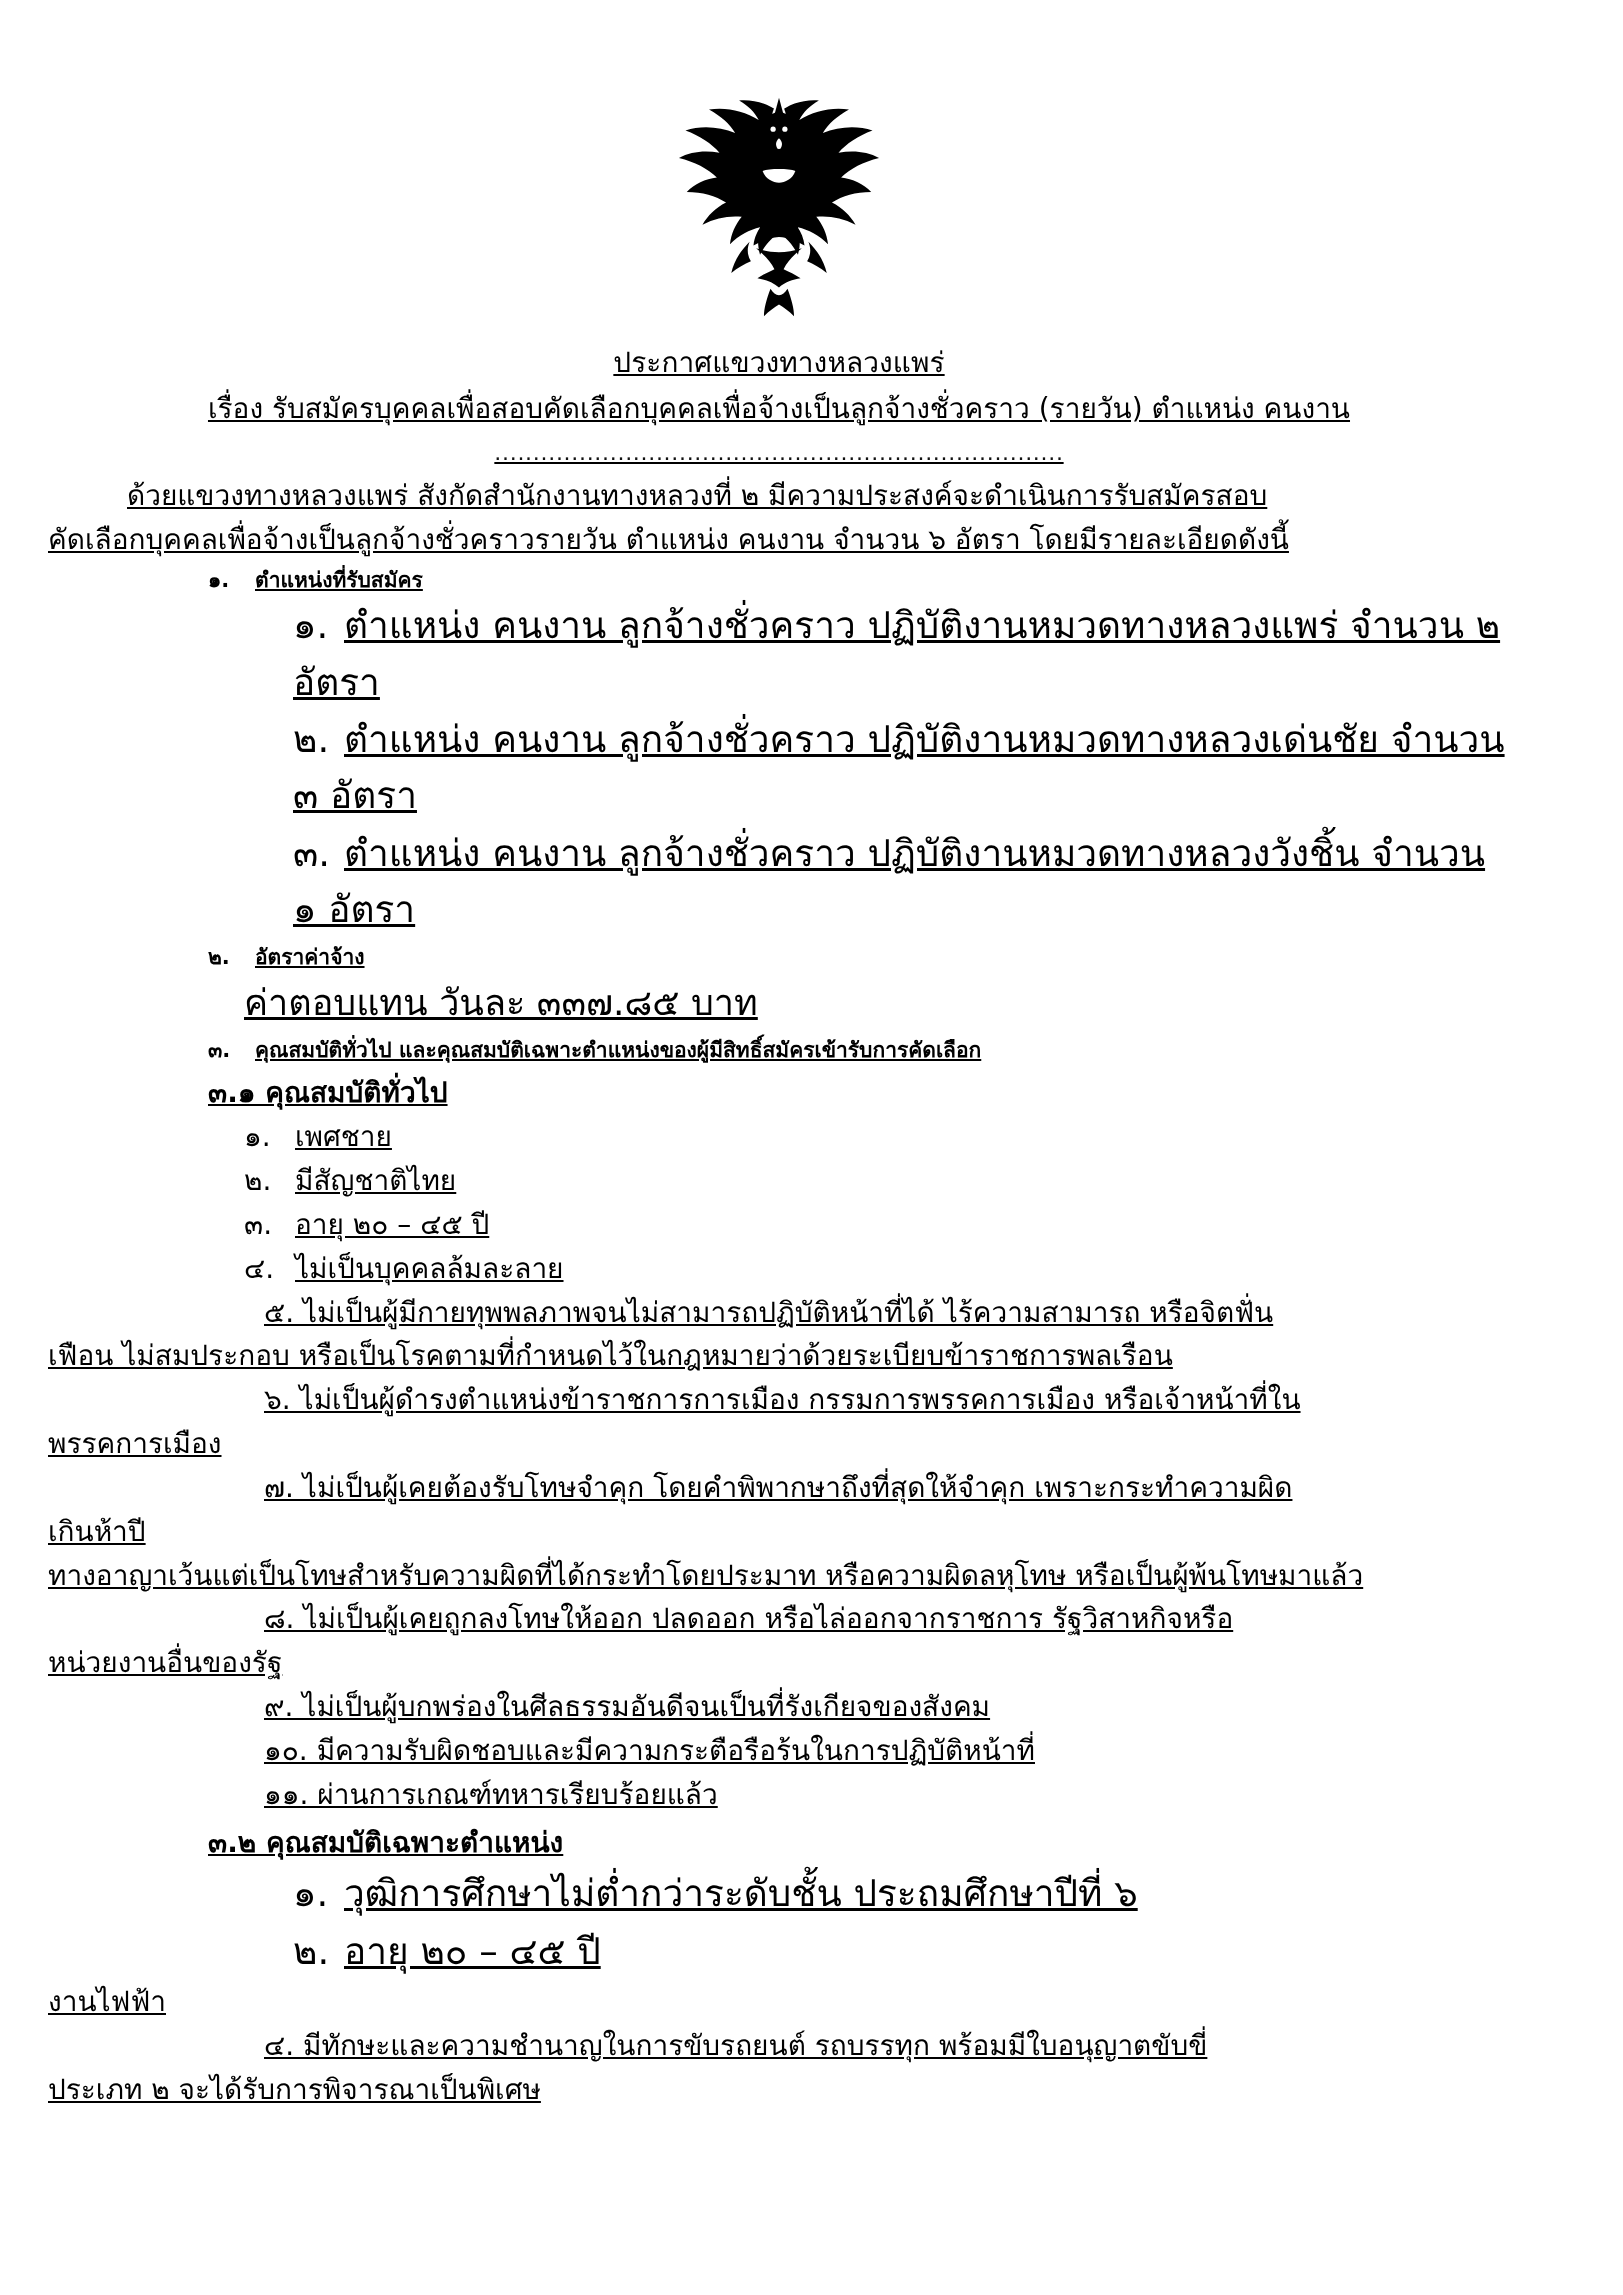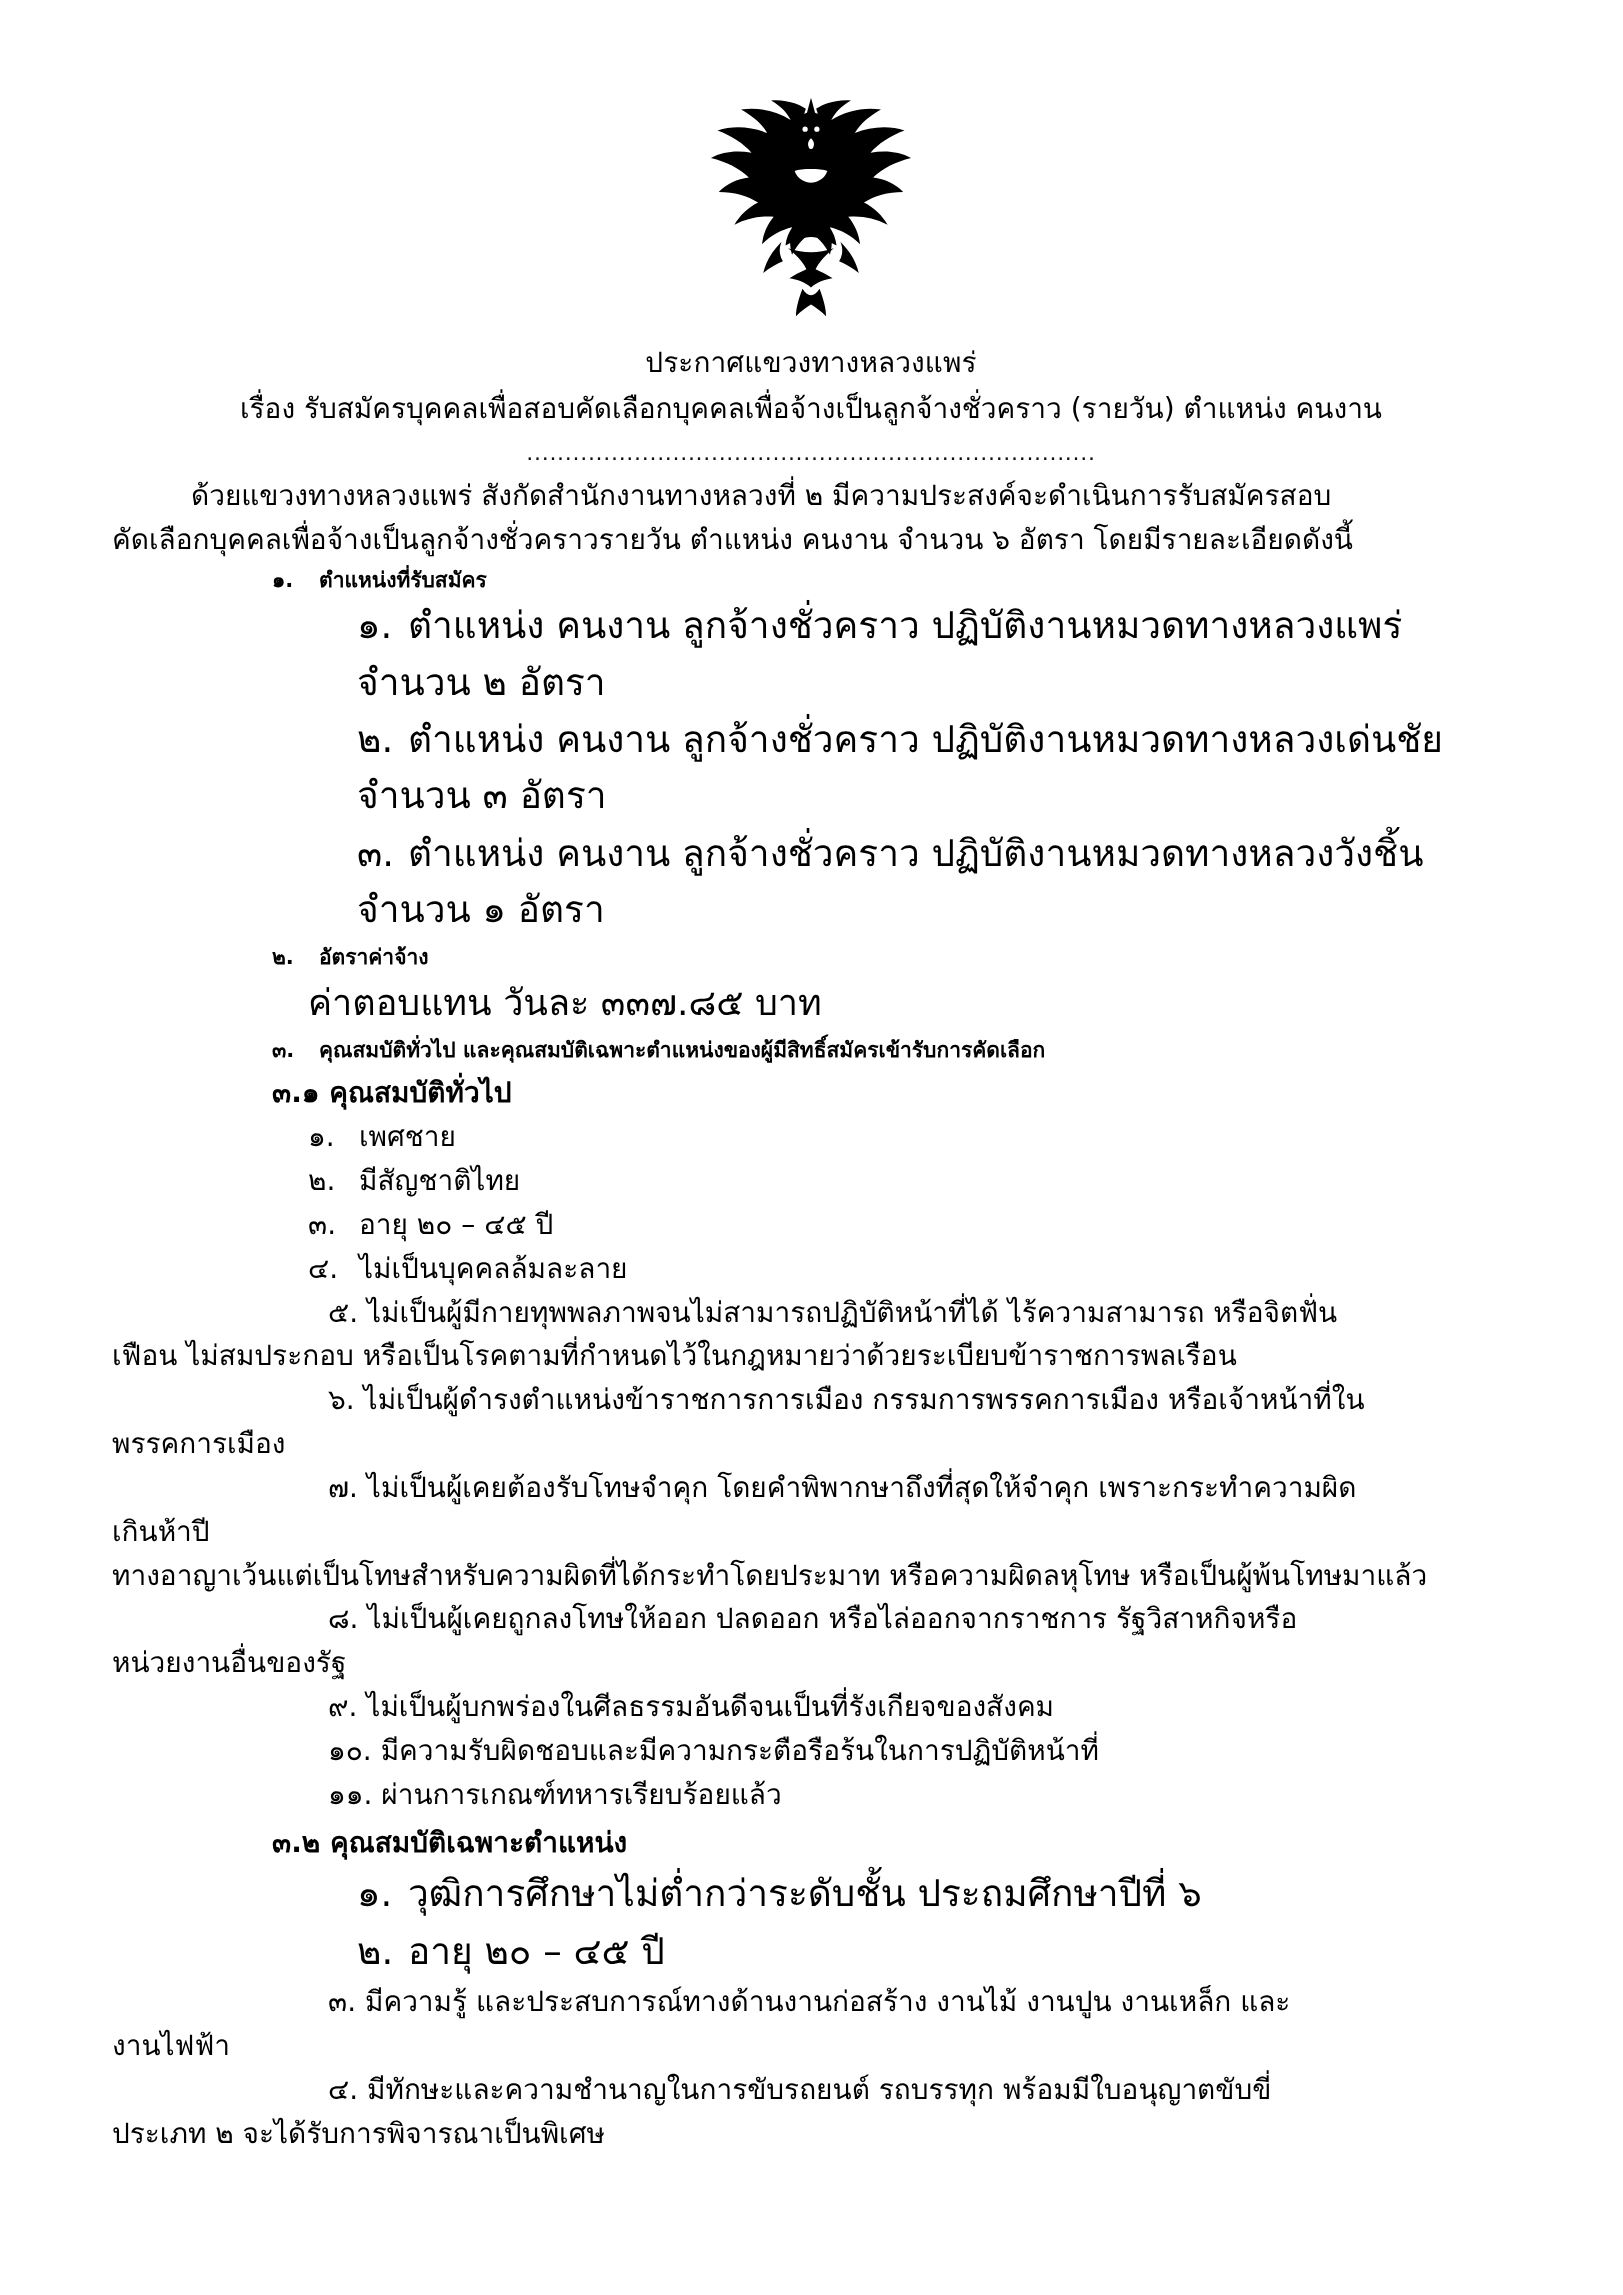--- a/index.html
+++ b/index.html
@@ -8,23 +8,24 @@
     background: #ffffff;
   }
   body {
     font-family: "DejaVu Sans", "Liberation Sans", sans-serif;
     color: #000000;
   }
   .page {
     width: 1608px;
     min-height: 2295px;
     box-sizing: border-box;
-    padding: 79px 98px 79px 112px;
+    padding: 79px 98px 79px 48px;
     background: #ffffff;
     position: relative;
+    text-decoration: underline;
   }
   .emblem-wrap {
     display: flex;
     justify-content: center;
     align-items: flex-start;
     margin-top: 6.5px;
     margin-bottom: 15.7px;
   }
   .emblem {
     width: 216px;
@@ -210,20 +211,19 @@
 
   <div class="sec-sub">๓.๒ คุณสมบัติเฉพาะตำแหน่ง</div>
 
   <div class="lvl2-wide">
     <span class="lvl2-num">๑.</span><span>วุฒิการศึกษาไม่ต่ำกว่าระดับชั้น ประถมศึกษาปีที่ ๖</span>
   </div>
   <div class="lvl2-wide">
     <span class="lvl2-num">๒.</span><span>อายุ ๒๐ – ๔๕ ปี</span>
   </div>
 
-  <div class="flow">๓. มีความรู้ และประสบการณ์ทางด้านงานก่อสร้าง งานไม้ งานปูน งานเหล็ก และ</div>
   <div class="flow flow-cont">งานไฟฟ้า</div>
 
   <div class="flow">๔. มีทักษะและความชำนาญในการขับรถยนต์ รถบรรทุก พร้อมมีใบอนุญาตขับขี่</div>
   <div class="flow flow-cont">ประเภท ๒ จะได้รับการพิจารณาเป็นพิเศษ</div>
 
 </div>
 
 
 </body></html>

